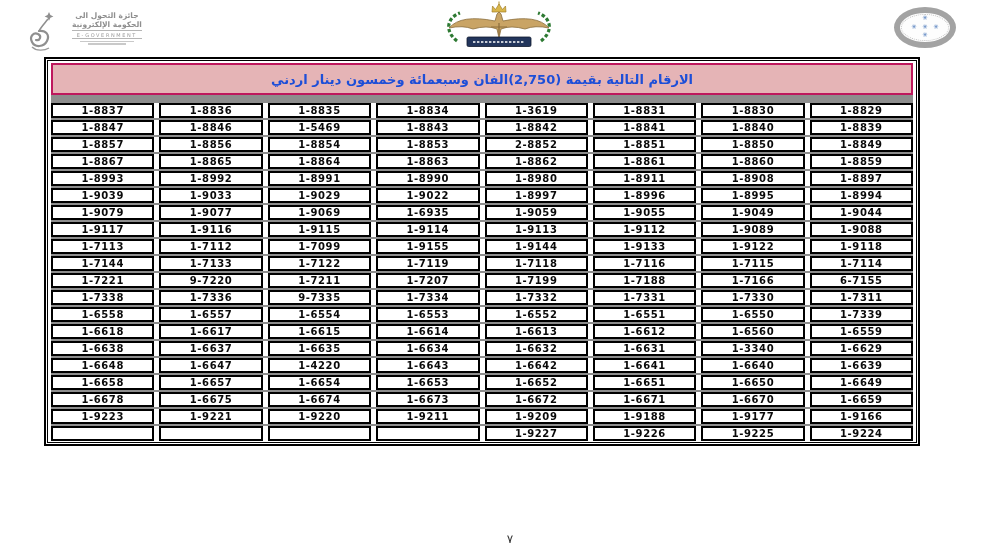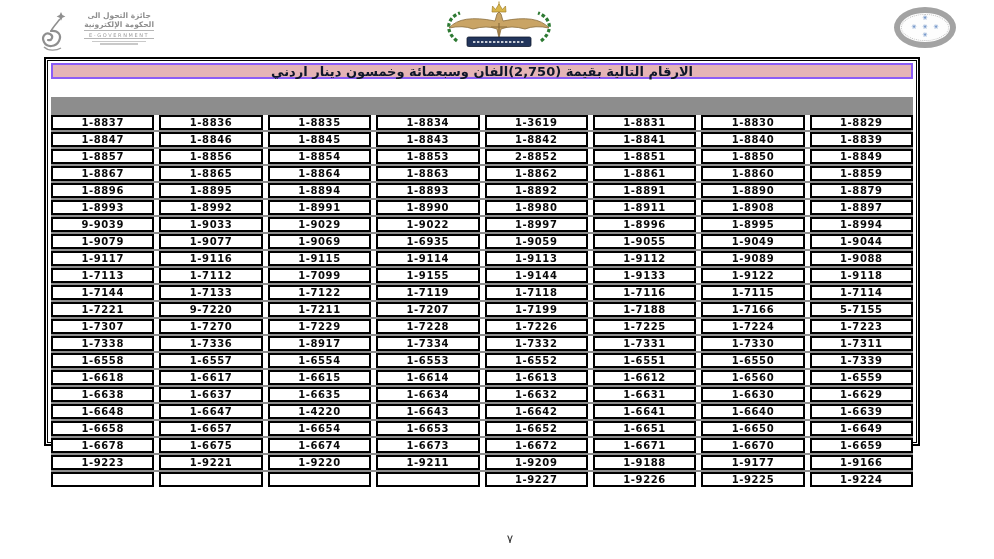--- a/index.html
+++ b/index.html
@@ -4,21 +4,21 @@
 <style>
   html,body { margin:0; padding:0; }
   body {
     width:994px; height:559px; position:relative; overflow:hidden;
     background:#ffffff;
     font-family:"DejaVu Sans","Liberation Sans",sans-serif;
   }
 
   
   .award-logo { position:absolute; left:24px; top:6px; width:130px; height:48px;
-    display:flex; align-items:flex-start; gap:12px; color:#8a8a8a;justify-content:flex-end; }
+    display:flex; align-items:flex-start; gap:12px; color:#8a8a8a; }
   .award-text { direction:rtl; text-align:center; padding-top:6px; }
   .award-text .ar { font-size:7.5px; line-height:8.5px; font-weight:bold; color:#8f8f8f; white-space:nowrap; }
   .award-text .en { font-size:5px; letter-spacing:1.6px; color:#9a9a9a;
     border-top:1px solid #b5b5b5; border-bottom:1px solid #b5b5b5; margin-top:1px; padding:0.5px 0; }
   .award-text .tiny-bar { height:1.5px; background:#c9c9c9; margin:1.5px 8px 0 8px; }
 
   .emblem { position:absolute; left:437px; top:1px; width:124px; height:48px; }
 
   .seal { position:absolute; left:894px; top:7px; width:62px; height:41px;
     border-radius:50%; border:6px solid #a3a3a3; box-sizing:border-box;
@@ -26,27 +26,27 @@
   .seal-inner { position:absolute; inset:1px; border-radius:50%; border:1px dotted #c4c4c4; }
   .seal .mark { position:absolute; color:#3a6cb4; font-size:6.5px; line-height:6px;
     transform:translate(-50%,-50%); }
 
   
   .table-outer { position:absolute; left:44px; top:57px; width:876px; height:389px;
     box-sizing:border-box; border:2.5px solid #000; padding:1px; background:#fff; }
   .table-inner { box-sizing:border-box; height:100%; border:1px solid #000;
     padding:2px 3px; background:#fff; display:flex; flex-direction:column; }
 
-  .title-bar { box-sizing:border-box; height:16px; border:2px solid #8b5cf6;
+  .title-bar { box-sizing:border-box; height:32px; border:2px solid #be185d;
     background:#e5b4b6; direction:rtl;
     display:flex; align-items:center; justify-content:center;
-    font-weight:bold; font-size:13px; color:#0f172a; letter-spacing:0.2px; flex:none; }
+    font-weight:bold; font-size:13px; color:#1d4ed8; letter-spacing:0.2px; flex:none; }
 
   .rows { flex:1; background:#8d8d8d; display:flex; flex-direction:column;
-    gap:2px; padding-top:18px; margin-top:18px; }
+    gap:2px; padding-top:8px; margin-top:0; }
   .trow { background:#ffffff; flex:1; display:flex; gap:5px; }
   .tcell { flex:1; box-sizing:border-box; border:2px solid #000; background:#fff;
     display:flex; align-items:center; justify-content:center;
     font-weight:bold; font-size:10px; letter-spacing:0.6px; color:#0a0a0a; }
 
   
   .page-number { position:absolute; top:532px; left:calc(50% + 13px);
     transform:translateX(-50%); font-size:12px; color:#333; }
 </style>
 </head>
@@ -109,21 +109,21 @@
           <div class="tcell">1-8835</div>
           <div class="tcell">1-8834</div>
           <div class="tcell">1-3619</div>
           <div class="tcell">1-8831</div>
           <div class="tcell">1-8830</div>
           <div class="tcell">1-8829</div>
         </div>
         <div class="trow">
           <div class="tcell">1-8847</div>
           <div class="tcell">1-8846</div>
-          <div class="tcell">1-8845</div>
+          <div class="tcell">1-5469</div>
           <div class="tcell">1-8843</div>
           <div class="tcell">1-8842</div>
           <div class="tcell">1-8841</div>
           <div class="tcell">1-8840</div>
           <div class="tcell">1-8839</div>
         </div>
         <div class="trow">
           <div class="tcell">1-8857</div>
           <div class="tcell">1-8856</div>
           <div class="tcell">1-8854</div>
@@ -137,41 +137,31 @@
           <div class="tcell">1-8867</div>
           <div class="tcell">1-8865</div>
           <div class="tcell">1-8864</div>
           <div class="tcell">1-8863</div>
           <div class="tcell">1-8862</div>
           <div class="tcell">1-8861</div>
           <div class="tcell">1-8860</div>
           <div class="tcell">1-8859</div>
         </div>
         <div class="trow">
-          <div class="tcell">1-8896</div>
-          <div class="tcell">1-8895</div>
-          <div class="tcell">1-8894</div>
-          <div class="tcell">1-8893</div>
-          <div class="tcell">1-8892</div>
-          <div class="tcell">1-8891</div>
-          <div class="tcell">1-8890</div>
-          <div class="tcell">1-8879</div>
-        </div>
-        <div class="trow">
           <div class="tcell">1-8993</div>
           <div class="tcell">1-8992</div>
           <div class="tcell">1-8991</div>
           <div class="tcell">1-8990</div>
           <div class="tcell">1-8980</div>
           <div class="tcell">1-8911</div>
           <div class="tcell">1-8908</div>
           <div class="tcell">1-8897</div>
         </div>
         <div class="trow">
-          <div class="tcell">9-9039</div>
+          <div class="tcell">1-9039</div>
           <div class="tcell">1-9033</div>
           <div class="tcell">1-9029</div>
           <div class="tcell">1-9022</div>
           <div class="tcell">1-8997</div>
           <div class="tcell">1-8996</div>
           <div class="tcell">1-8995</div>
           <div class="tcell">1-8994</div>
         </div>
         <div class="trow">
           <div class="tcell">1-9079</div>
@@ -214,36 +204,26 @@
           <div class="tcell">1-7114</div>
         </div>
         <div class="trow">
           <div class="tcell">1-7221</div>
           <div class="tcell">9-7220</div>
           <div class="tcell">1-7211</div>
           <div class="tcell">1-7207</div>
           <div class="tcell">1-7199</div>
           <div class="tcell">1-7188</div>
           <div class="tcell">1-7166</div>
-          <div class="tcell">5-7155</div>
-        </div>
-        <div class="trow">
-          <div class="tcell">1-7307</div>
-          <div class="tcell">1-7270</div>
-          <div class="tcell">1-7229</div>
-          <div class="tcell">1-7228</div>
-          <div class="tcell">1-7226</div>
-          <div class="tcell">1-7225</div>
-          <div class="tcell">1-7224</div>
-          <div class="tcell">1-7223</div>
+          <div class="tcell">6-7155</div>
         </div>
         <div class="trow">
           <div class="tcell">1-7338</div>
           <div class="tcell">1-7336</div>
-          <div class="tcell">1-8917</div>
+          <div class="tcell">9-7335</div>
           <div class="tcell">1-7334</div>
           <div class="tcell">1-7332</div>
           <div class="tcell">1-7331</div>
           <div class="tcell">1-7330</div>
           <div class="tcell">1-7311</div>
         </div>
         <div class="trow">
           <div class="tcell">1-6558</div>
           <div class="tcell">1-6557</div>
           <div class="tcell">1-6554</div>
@@ -263,21 +243,21 @@
           <div class="tcell">1-6560</div>
           <div class="tcell">1-6559</div>
         </div>
         <div class="trow">
           <div class="tcell">1-6638</div>
           <div class="tcell">1-6637</div>
           <div class="tcell">1-6635</div>
           <div class="tcell">1-6634</div>
           <div class="tcell">1-6632</div>
           <div class="tcell">1-6631</div>
-          <div class="tcell">1-6630</div>
+          <div class="tcell">1-3340</div>
           <div class="tcell">1-6629</div>
         </div>
         <div class="trow">
           <div class="tcell">1-6648</div>
           <div class="tcell">1-6647</div>
           <div class="tcell">1-4220</div>
           <div class="tcell">1-6643</div>
           <div class="tcell">1-6642</div>
           <div class="tcell">1-6641</div>
           <div class="tcell">1-6640</div>

